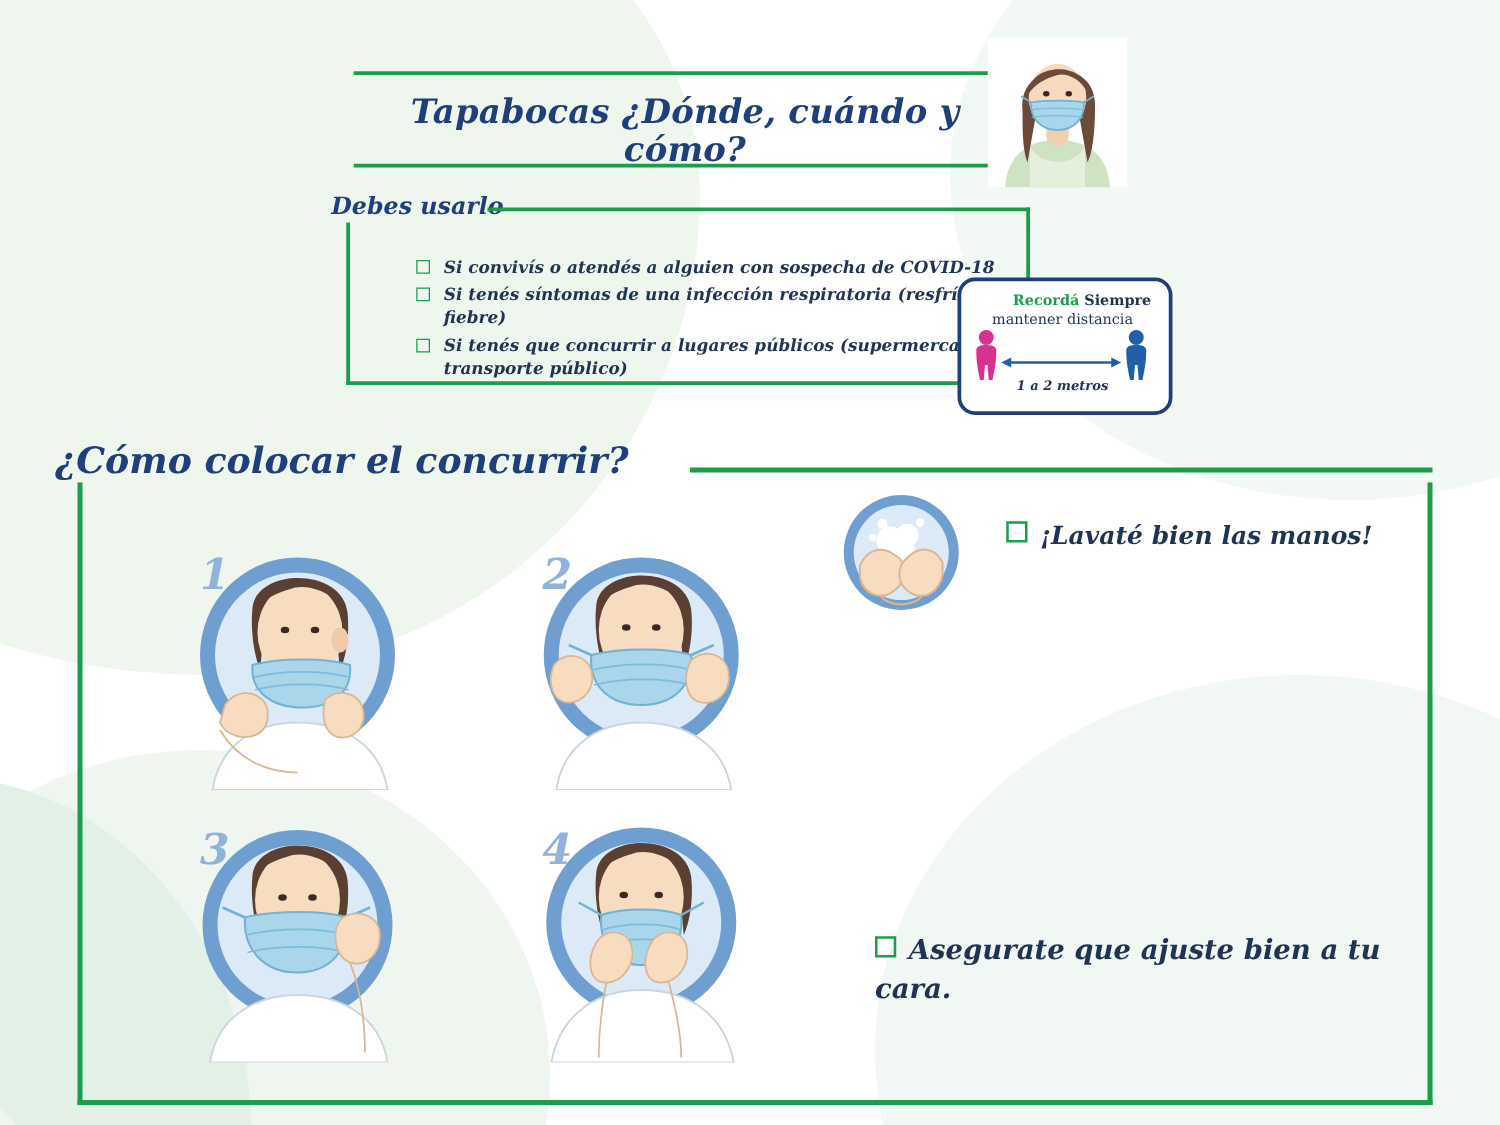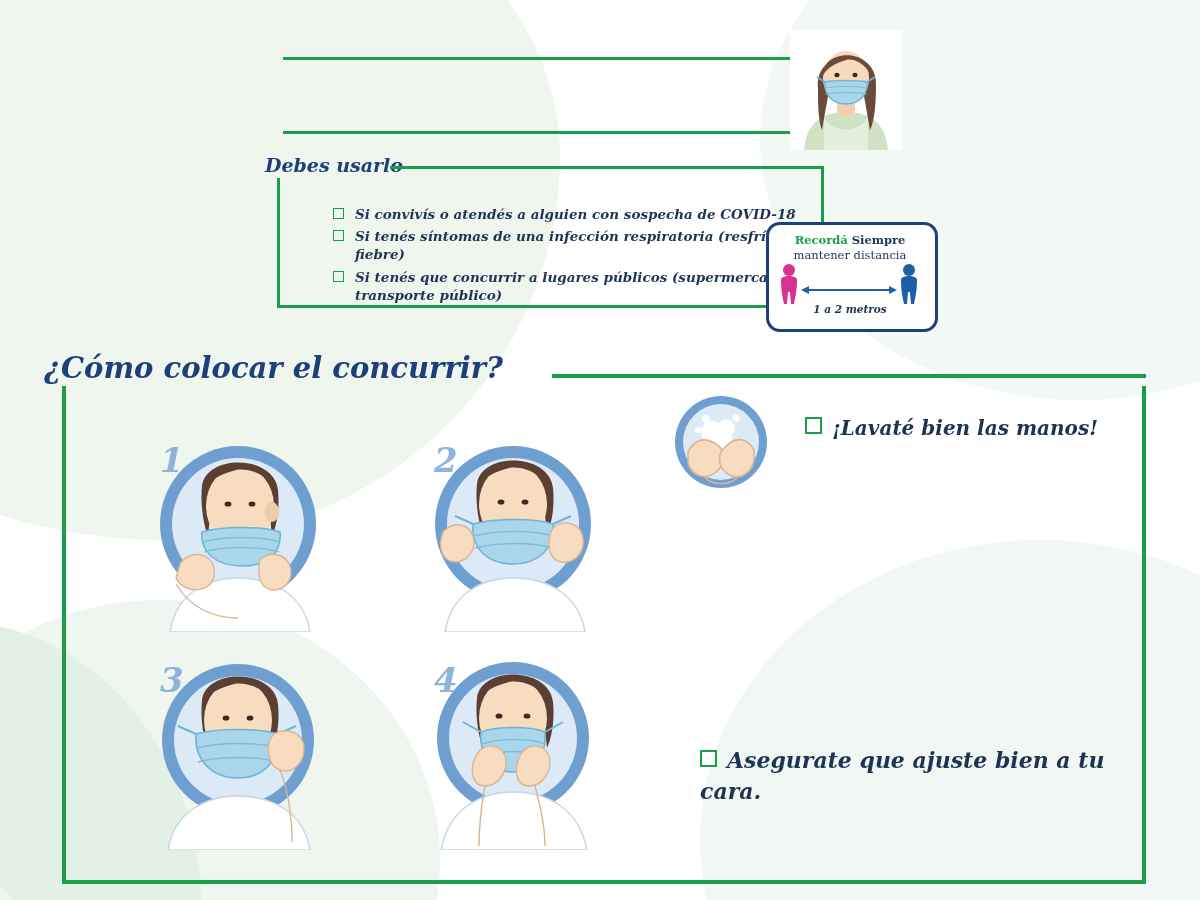--- a/index.html
+++ b/index.html
@@ -60,21 +60,21 @@
     position:absolute;left:0;top:3px;width:9px;height:9px;
     border:1.6px solid #1a9e4b;
   }
 
   
   .recorda-box{
     position:absolute;left:766px;top:222px;width:166px;height:104px;
     border:3px solid #1f3f7a;border-radius:14px;background:#ffffff;
   }
   .recorda-line1{
-    position:absolute;left:779px;top:233px;width:142px;text-align:center;
+    position:absolute;left:779px;top:233px;width:142px;text-align:right;
     font-family:"DejaVu Serif", serif;font-size:11.5px;font-weight:bold;color:#1f3352;
   }
   .recorda-line1 .hl{color:#1a9e4b;}
   .recorda-line2{
     position:absolute;left:779px;top:248px;width:142px;text-align:center;
     font-family:"DejaVu Serif", serif;font-size:11.5px;font-weight:normal;color:#1f3352;
   }
   .recorda-dist{
     position:absolute;left:779px;top:303px;width:142px;text-align:center;
     font-family:"DejaVu Serif", serif;font-style:italic;font-weight:bold;
@@ -134,20 +134,21 @@
   <div class="blob1"></div>
   <div class="blob2"></div>
   <div class="blob3"></div>
   <div class="blob4"></div>
   <div class="swoosh"></div>
 </div>
 
 <div class="sheet">
 
   <div class="title-rule-top"></div>
+  <div class="main-title">Tapabocas ¿Dónde, cuándo y cómo?</div>
   <div class="title-rule-bottom"></div>
 
   <svg class="woman" viewBox="0 0 112 120">
     <rect x="0" y="0" width="112" height="120" fill="#ffffff"></rect>
 
     <path d="M14 120 C16 92 34 82 56 82 C78 82 96 92 98 120 Z" fill="#cfe3c4"></path>
     <path d="M34 86 C40 104 72 104 78 86 L78 120 L34 120 Z" fill="#e4efdc"></path>
 
     <rect x="47" y="66" width="18" height="20" rx="7" fill="#f3cfb0"></rect>
 

